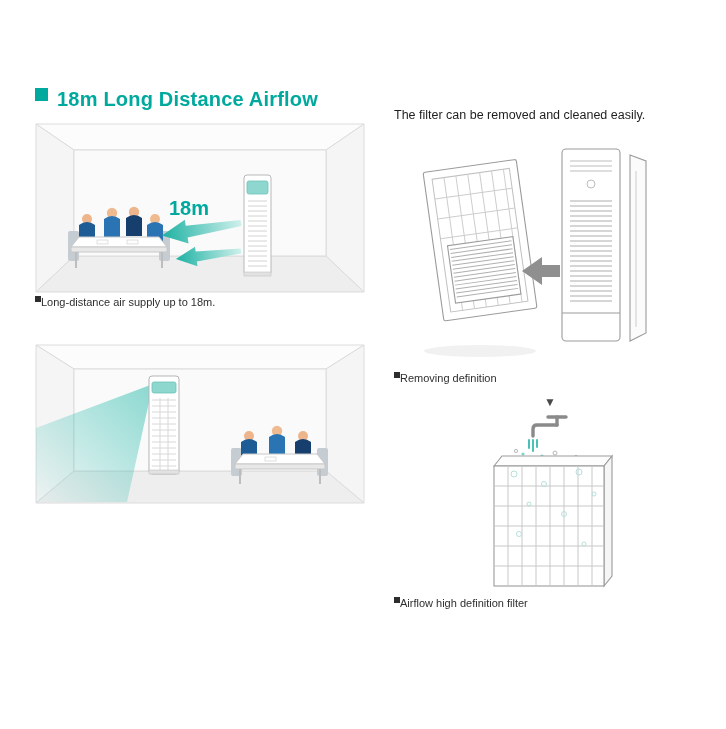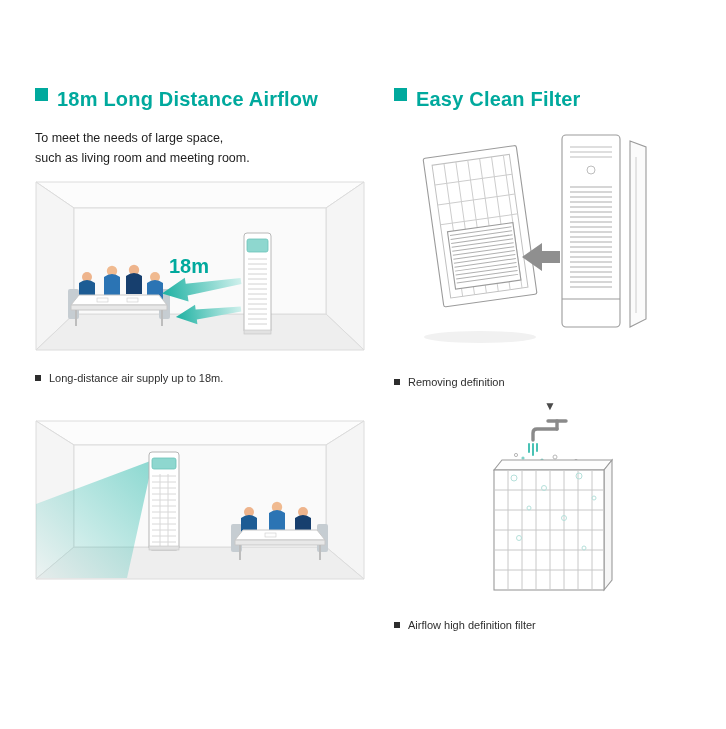--- a/index.html
+++ b/index.html
@@ -16,42 +16,38 @@
   .header-bullet  { width:13px; height:13px; background:var(--accent,#00A99D); flex:0 0 auto; }
   .section-title  { font-size:20px; font-weight:bold; color:var(--accent,#00A99D); letter-spacing:.2px; }
 
   .subtitle { margin-top:17px; font-size:12.5px; line-height:1.62; color:#1e1e1e; }
 
   .figure { margin-top:12px; line-height:0; }
   .figure svg { display:block; }
   .fig-gap { margin-top:36px; }
   .fig-gap-sm { margin-top:6px; }
 
-  .caption { display:flex; align-items:center; gap:8px; margin-top:21px; line-height:normal; }
+  .caption { display:flex; align-items:flex-start; margin-top:3px; line-height:normal; }
   .caption-bullet { width:6px; height:6px; background:#2d2d2d; flex:0 0 auto; }
   .caption-text { font-size:11px; color:#2e2e2e; }
 
   .down-arrow { text-align:center; margin-top:12px; font-size:12px; color:#4a4a4a; line-height:1; }
 </style>
 </head>
 <body>
 
 <div class="page">
 
   <div class="col col-left">
 
     <div class="section-header">
       <span class="header-bullet"></span>
       <h2 class="section-title">18m Long Distance Airflow</h2>
     </div>
 
-    <div class="subtitle">
-      <div>To meet the needs of large space,</div>
-      <div>such as living room and meeting room.</div>
-    </div>
 
     <div class="figure">
       <svg width="330" height="170" viewBox="0 0 330 170">
         <defs>
           <linearGradient id="flowGrad1" x1="0" y1="0" x2="1" y2="0">
             <stop offset="0" stop-color="#1db1a2"></stop>
             <stop offset="1" stop-color="#cff0ec"></stop>
           </linearGradient>
         </defs>
         <g stroke-width="1">
@@ -134,25 +130,22 @@
           <line x1="205" y1="125" x2="205" y2="140" stroke="#bdbdbd" stroke-width="2"></line>
           <line x1="285" y1="125" x2="285" y2="140" stroke="#bdbdbd" stroke-width="2"></line>
           <rect x="230" y="113" width="11" height="4" fill="#fdfdfd" stroke="#cccccc" stroke-width="0.6"></rect>
         </g>
       </svg>
     </div>
   </div>
 
   <div class="col col-right">
 
-    <div class="section-header">
-      <span class="header-bullet"></span>
-      <h2 class="section-title">Easy Clean Filter</h2>
-    </div>
-
+
+    <div class="subtitle">The filter can be removed and cleaned easily.</div>
 
     <div class="figure">
       <svg width="312" height="232" viewBox="0 0 312 232">
         <g fill="none" stroke="#9b9b9b" stroke-width="1.1">
           <rect x="168" y="12" width="58" height="192" rx="4" fill="#ffffff"></rect>
           <path d="M176 24h42M176 29h42M176 34h42" stroke="#bdbdbd" stroke-width="1"></path>
           <circle cx="197" cy="47" r="4" stroke="#bdbdbd" stroke-width="1"></circle>
           <path d="M176 64h42M176 69h42M176 74h42M176 79h42M176 84h42M176 89h42M176 94h42M176 99h42M176 104h42M176 109h42M176 114h42M176 119h42M176 124h42M176 129h42M176 134h42M176 139h42M176 144h42M176 149h42M176 154h42M176 159h42M176 164h42" stroke="#adadad" stroke-width="1"></path>
           <line x1="168" y1="176" x2="226" y2="176"></line>
           <polygon points="236,18 252,24 252,196 236,204" fill="#fbfbfb"></polygon>

